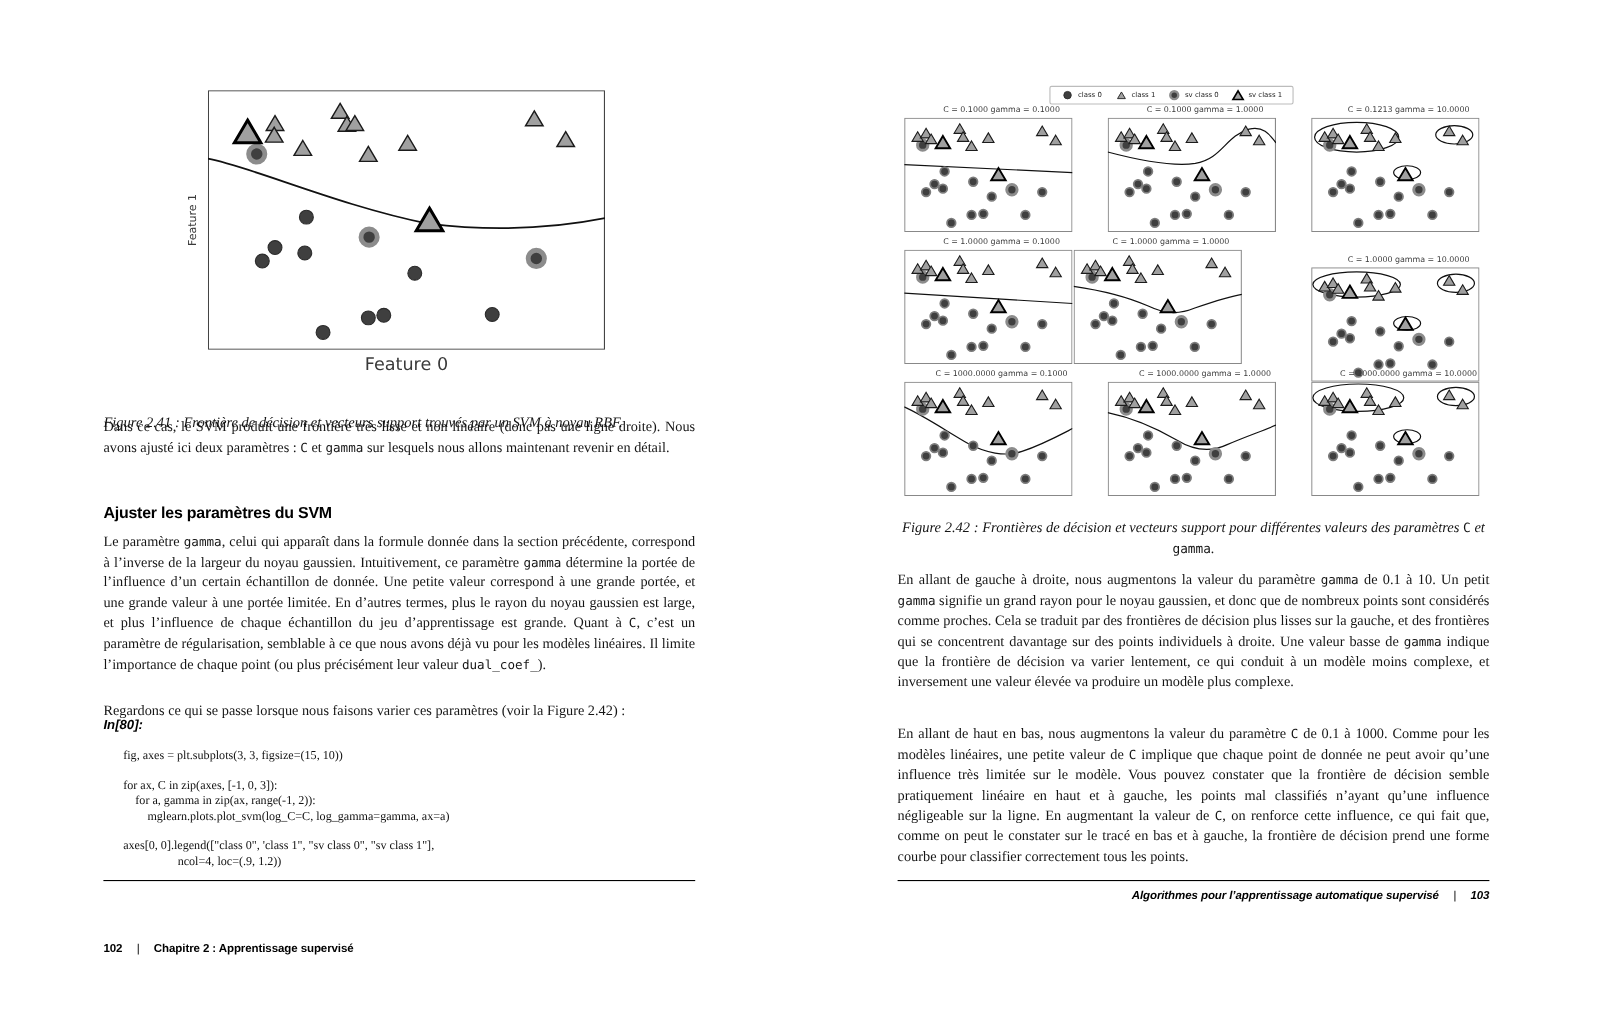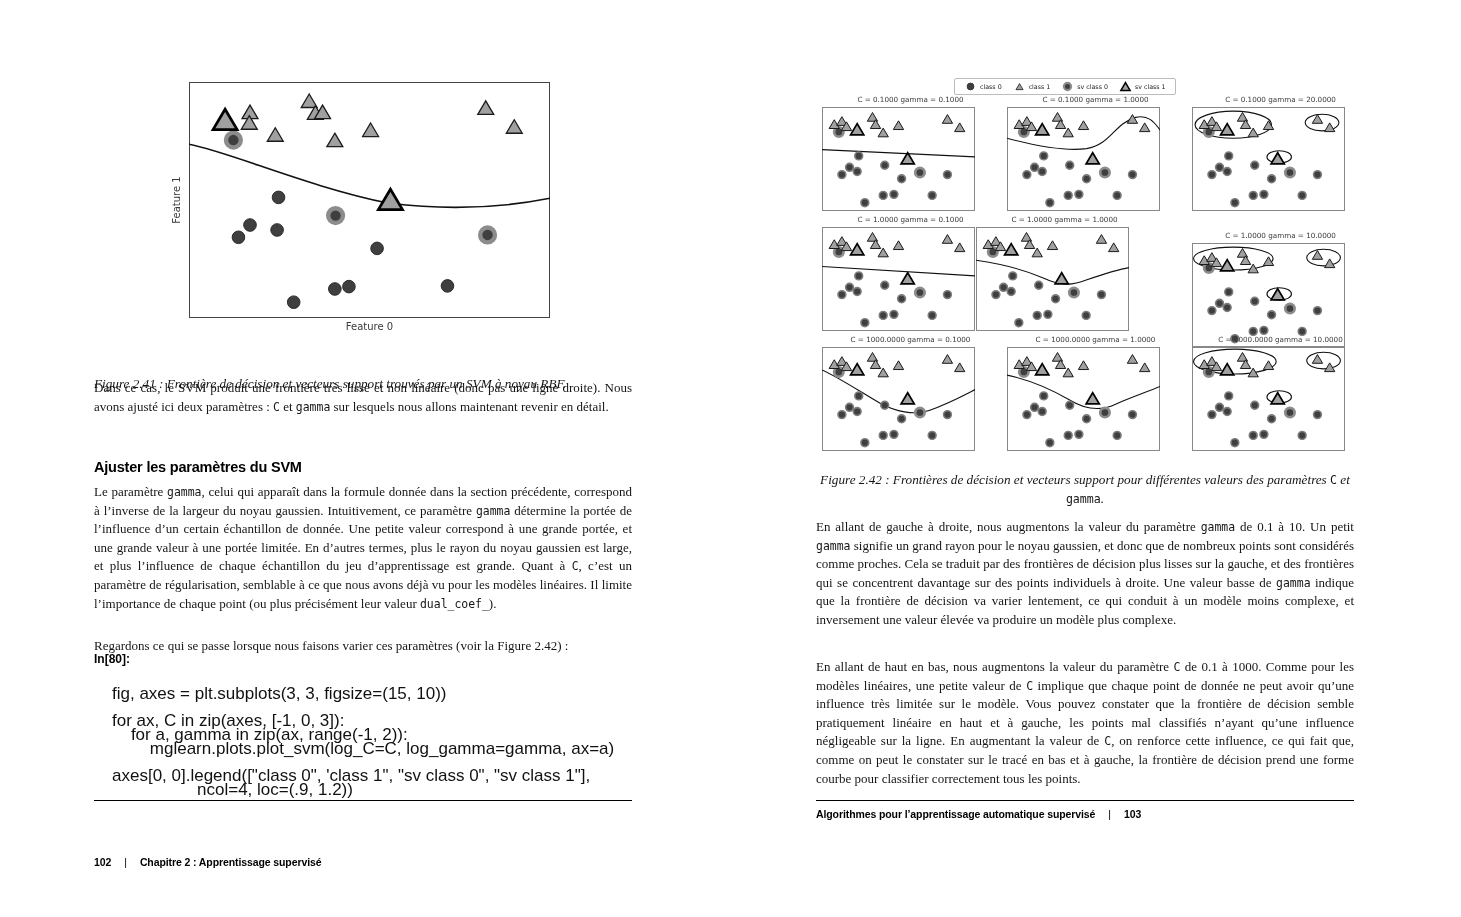--- a/index.html
+++ b/index.html
@@ -7,32 +7,32 @@
     position:relative;width:1461px;height:917px;background:#ffffff;
     font-family:"Liberation Serif",serif;color:#151515;overflow:hidden;
   }
   .para{position:absolute;width:538px;font-size:13px;line-height:18.6px;text-align:justify;}
   .caption{position:absolute;width:538px;font-size:13.2px;line-height:17.5px;font-style:italic;}
   .caption .code{font-style:normal;}
   .code{font-family:"DejaVu Sans Mono",monospace;font-size:0.88em;}
   .heading{position:absolute;font-family:"Liberation Sans",sans-serif;font-weight:bold;
     font-size:14.5px;letter-spacing:-0.2px;color:#000;}
   .code-label{position:absolute;font-family:"Liberation Sans",sans-serif;font-weight:bold;
-    font-size:12px;color:#000;}
-  .code-block{position:absolute;font-family:Liberation Sans, sans-serif;font-size:17px;
+    font-size:12px;color:#000;font-style:italic;}
+  .code-block{position:absolute;font-family:Liberation Serif, serif;font-size:11px;
     line-height:13.7px;white-space:pre;color:#111;}
   .rule{position:absolute;top:800px;width:538px;height:1.4px;background:#000;}
   .footer{position:absolute;top:808px;width:538px;font-family:"Liberation Sans",sans-serif;
     font-weight:bold;font-size:10.5px;color:#000;letter-spacing:-0.1px;}
   .footer .sep{display:inline-block;margin:0 13px;font-weight:normal;}
-  #footer-right{text-align:left;}
+  #footer-right{text-align:right;font-style:italic;}
   
   #fig241-svg{position:absolute;left:189px;top:82px;}
   .xlab{position:absolute;left:189px;top:321px;width:361px;text-align:center;
-    font-family:"DejaVu Sans",sans-serif;font-size:10px;color:#3a3a3a;}
+    font-family:"DejaVu Sans",sans-serif;font-size:16px;color:#3a3a3a;}
   .ylab{position:absolute;left:176px;top:200px;transform:translate(-50%,-50%) rotate(-90deg);
     font-family:"DejaVu Sans",sans-serif;font-size:10px;color:#3a3a3a;white-space:nowrap;}
   
   .legend{position:absolute;left:954px;top:78px;height:15px;border:1px solid #bcbcbc;
     border-radius:2px;display:flex;align-items:center;gap:11px;padding:0 9px;background:#fff;
     font-family:"DejaVu Sans",sans-serif;font-size:6.3px;color:#222;}
   .legend-item{display:flex;align-items:center;gap:3px;}
   
   .cell{position:absolute;width:177px;}
   .cell-title{height:12px;text-align:center;font-family:"DejaVu Sans",sans-serif;
@@ -180,21 +180,21 @@
           <polygon points="12.24,12.78 17.385,21.502 7.095,21.502" fill="#a0a0a0" stroke="#1b1b1b" stroke-width="1" stroke-linejoin="miter"></polygon>
           <polygon points="19.89,9.66 25.035,18.382 14.745000000000001,18.382" fill="#a0a0a0" stroke="#1b1b1b" stroke-width="1" stroke-linejoin="miter"></polygon>
           <polygon points="24.48,14.860000000000001 29.625,23.582 19.335,23.582" fill="#a0a0a0" stroke="#1b1b1b" stroke-width="1" stroke-linejoin="miter"></polygon>
           <polygon points="50.49,5.5 55.635000000000005,14.222000000000001 45.345,14.222000000000001" fill="#a0a0a0" stroke="#1b1b1b" stroke-width="1" stroke-linejoin="miter"></polygon>
           <polygon points="53.55,12.78 58.695,21.502 48.404999999999994,21.502" fill="#a0a0a0" stroke="#1b1b1b" stroke-width="1" stroke-linejoin="miter"></polygon>
           <polygon points="61.2,21.1 66.345,29.822 56.055,29.822" fill="#a0a0a0" stroke="#1b1b1b" stroke-width="1" stroke-linejoin="miter"></polygon>
           <polygon points="76.5,13.819999999999999 81.645,22.541999999999998 71.355,22.541999999999998" fill="#a0a0a0" stroke="#1b1b1b" stroke-width="1" stroke-linejoin="miter"></polygon>
           <polygon points="125.46,7.58 130.605,16.302 120.315,16.302" fill="#a0a0a0" stroke="#1b1b1b" stroke-width="1" stroke-linejoin="miter"></polygon>
           <polygon points="137.7,15.9 142.845,24.622 132.55499999999998,24.622" fill="#a0a0a0" stroke="#1b1b1b" stroke-width="1" stroke-linejoin="miter"></polygon>
         </svg></div>
-      <div class="cell" style="left: 1192px; top: 95px;"><div class="cell-title">C = 0.1000 gamma = 20.0000</div><svg width="153" height="104">
+      <div class="cell" style="left: 1192px; top: 95px;"><div class="cell-title">C = 0.1213 gamma = 10.0000</div><svg width="153" height="104">
           <rect x="0.5" y="0.5" width="152" height="103" fill="#fff" stroke="#888888" stroke-width="1"></rect>
           <ellipse cx="41.31" cy="17.68" rx="38.25" ry="13.52" fill="none" stroke="#111111" stroke-width="1.1"></ellipse>
           <ellipse cx="130.05" cy="15.6" rx="16.83" ry="8.32" fill="none" stroke="#111111" stroke-width="1.1"></ellipse>
           <ellipse cx="87.21" cy="49.92" rx="12.24" ry="6.24" fill="none" stroke="#111111" stroke-width="1.1"></ellipse>
           <circle cx="16.83" cy="24.96" r="4.7" fill="#3f3f3f" stroke="#8c8c8c" stroke-width="2.7"></circle>
           <circle cx="97.92" cy="65.52" r="4.7" fill="#3f3f3f" stroke="#8c8c8c" stroke-width="2.7"></circle>
           <circle cx="36.72" cy="48.88" r="3.9" fill="#3f3f3f" stroke="#7d7d7d" stroke-width="1.6"></circle>
           <circle cx="27.54" cy="60.32" r="3.9" fill="#3f3f3f" stroke="#7d7d7d" stroke-width="1.6"></circle>
           <circle cx="35.19" cy="64.48" r="3.9" fill="#3f3f3f" stroke="#7d7d7d" stroke-width="1.6"></circle>
           <circle cx="19.89" cy="67.6" r="3.9" fill="#3f3f3f" stroke="#7d7d7d" stroke-width="1.6"></circle>

